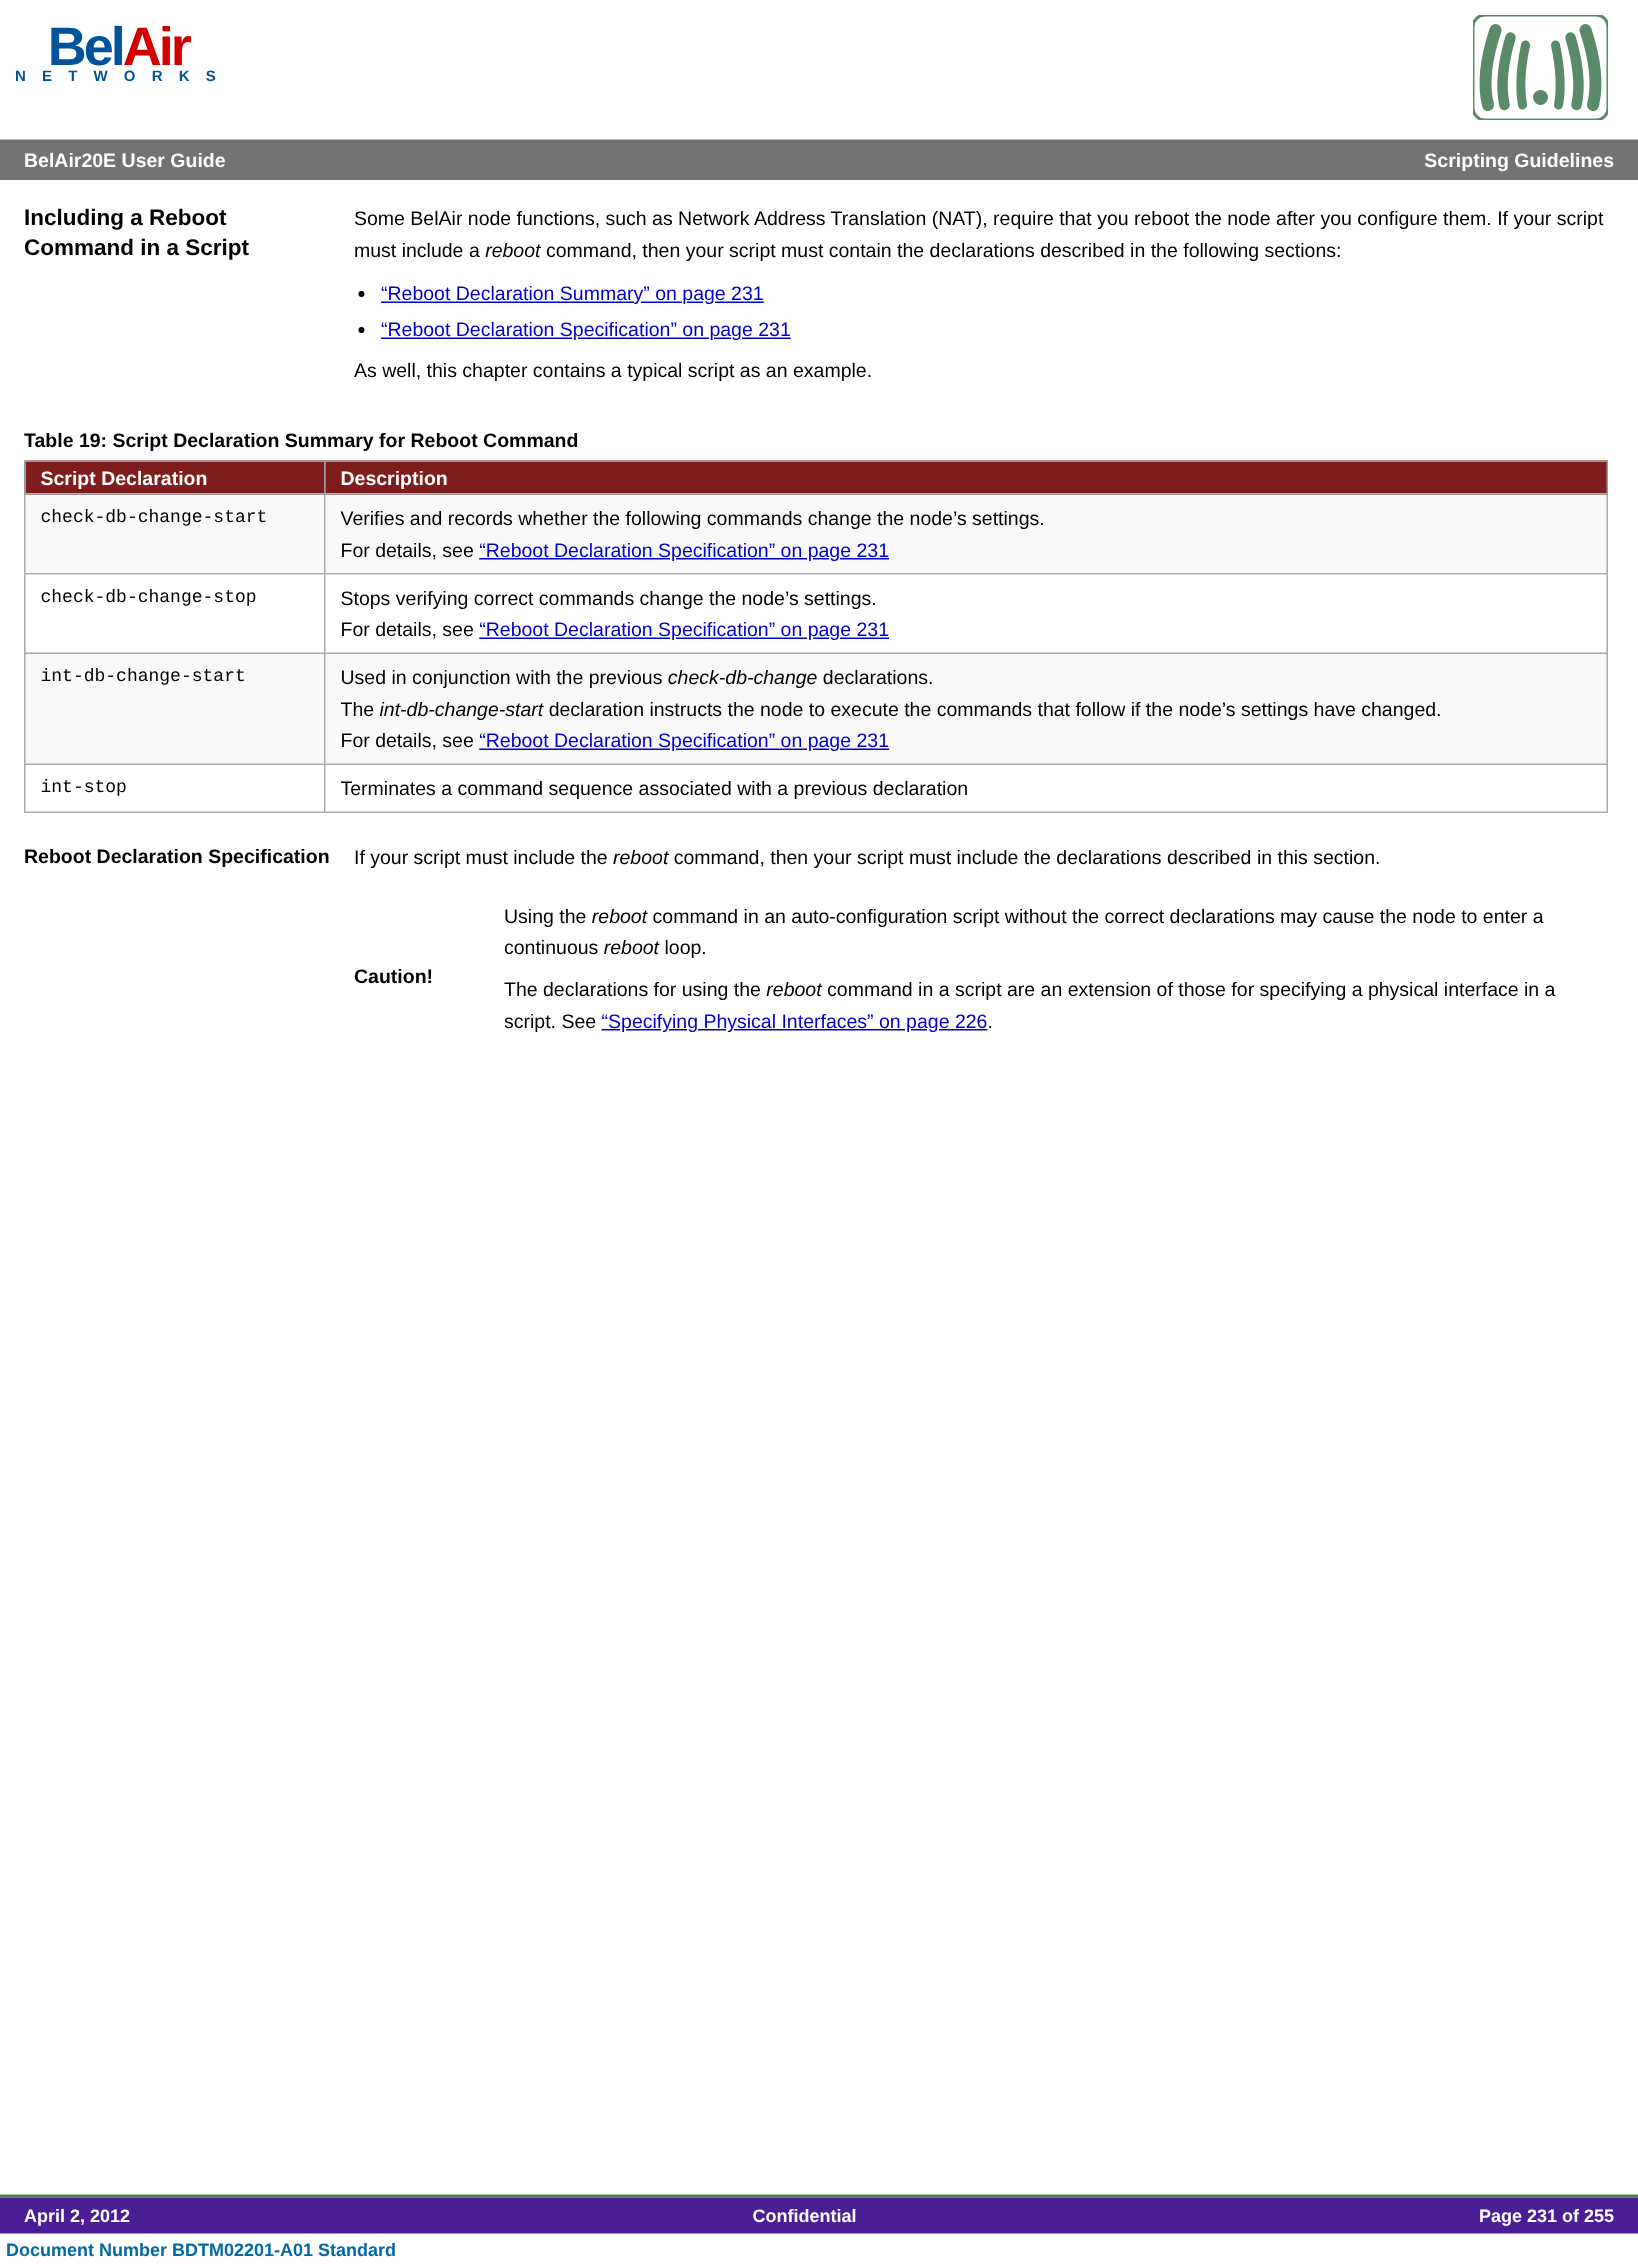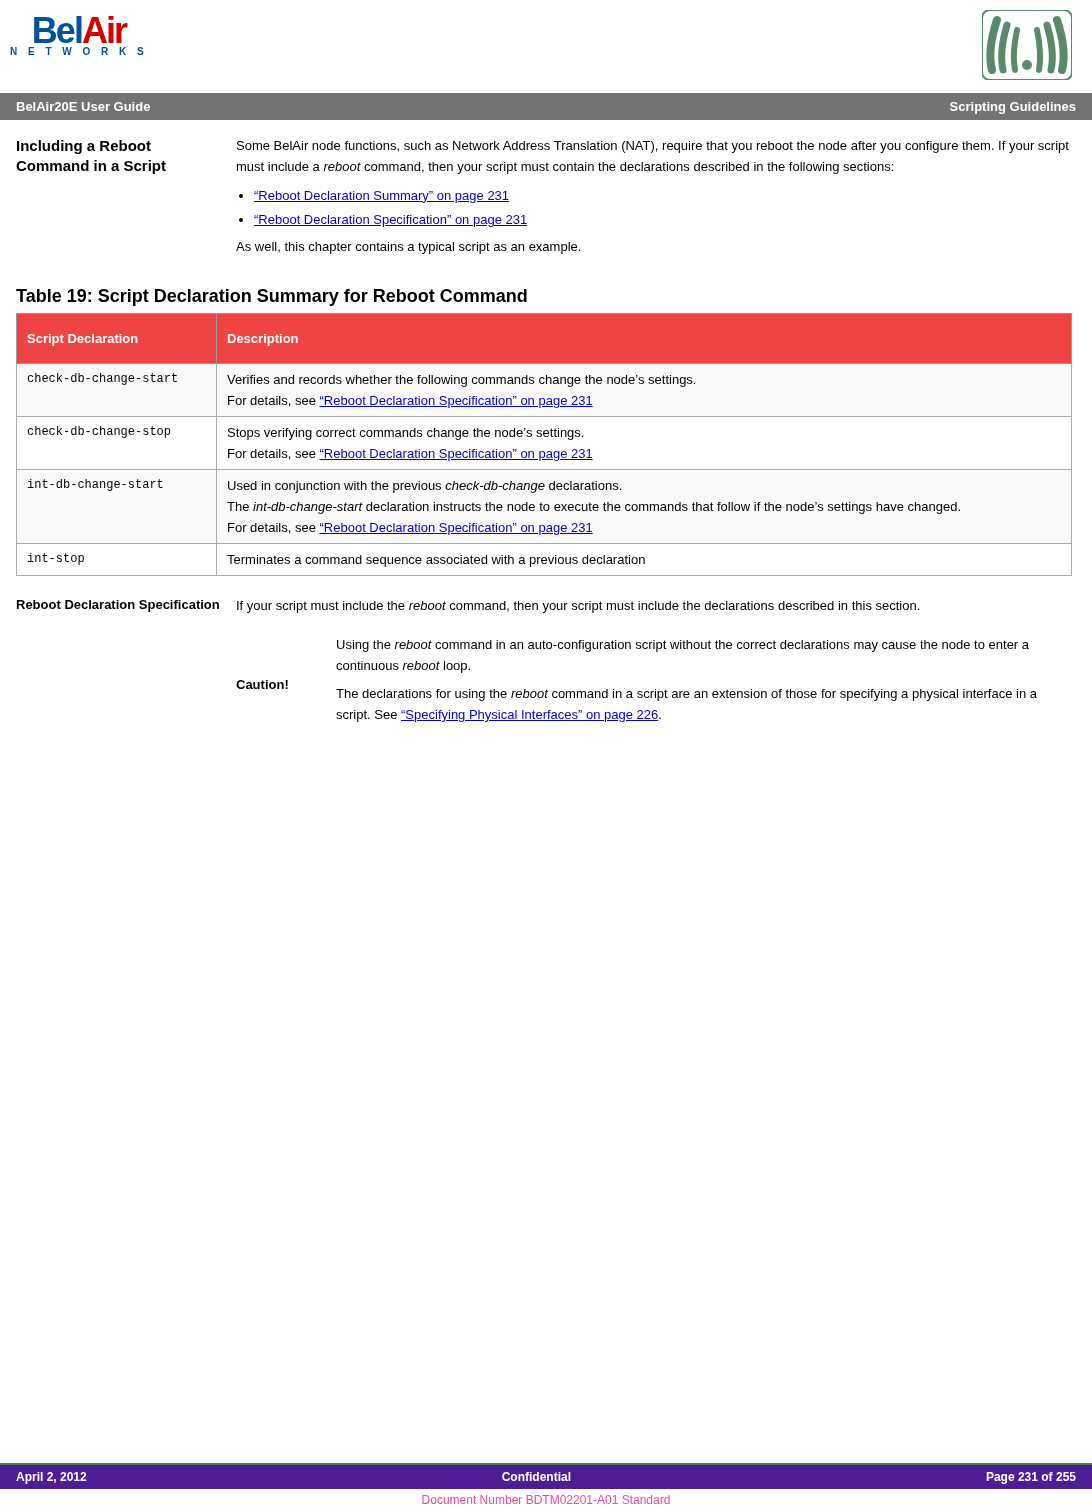--- a/index.html
+++ b/index.html
@@ -79,38 +79,38 @@
     }
     .link-blue {
       color: #0000cc;
       text-decoration: underline;
       cursor: pointer;
     }
     .italic { font-style: italic; }
 
     
     .table-title {
-      font-size: 18px;
+      font-size: 13px;
       font-weight: bold;
       margin-bottom: 6px;
       margin-top: 4px;
     }
 
     
     .decl-table {
       width: 100%;
       border-collapse: collapse;
       margin-bottom: 20px;
       font-size: 13px;
     }
     .decl-table th {
-      background: #ef4444;
+      background: #7f1d1d;
       color: #fff;
       text-align: left;
-      padding: 17px 10px;
+      padding: 3px 10px;
       font-weight: bold;
       border: 1px solid #999;
     }
     .decl-table td {
       padding: 8px 10px;
       border: 1px solid #aaa;
       vertical-align: top;
     }
     .decl-table tr:nth-child(odd) td { background: #f9f9f9; }
     .decl-table tr:nth-child(even) td { background: #fff; }
@@ -171,25 +171,25 @@
     .footer-bar {
       background: #4c1d95;
       color: #fff;
       display: flex;
       justify-content: space-between;
       padding: 5px 16px;
       font-size: 12px;
       font-weight: bold;
     }
     .footer-doc {
-      text-align: center;
+      text-align: left;
       font-size: 12px;
-      font-weight: normal;
+      font-weight: bold;
       padding: 4px;
-      color: #ec4899;
+      color: #0369a1;
     }
   </style>
 </head>
 <body>
 
 <div class="header">
   <div class="logo-area">
     <div style="display:flex; align-items:baseline;">
       <span style="font-size:36px; font-weight:900; color:#00529b; font-family:'Arial Black',Arial,sans-serif; letter-spacing:-2px;">Bel</span>
         <span style="font-size:36px; font-weight:900; color:#d40000; font-family:'Arial Black',Arial,sans-serif; letter-spacing:-2px;">Air</span>

